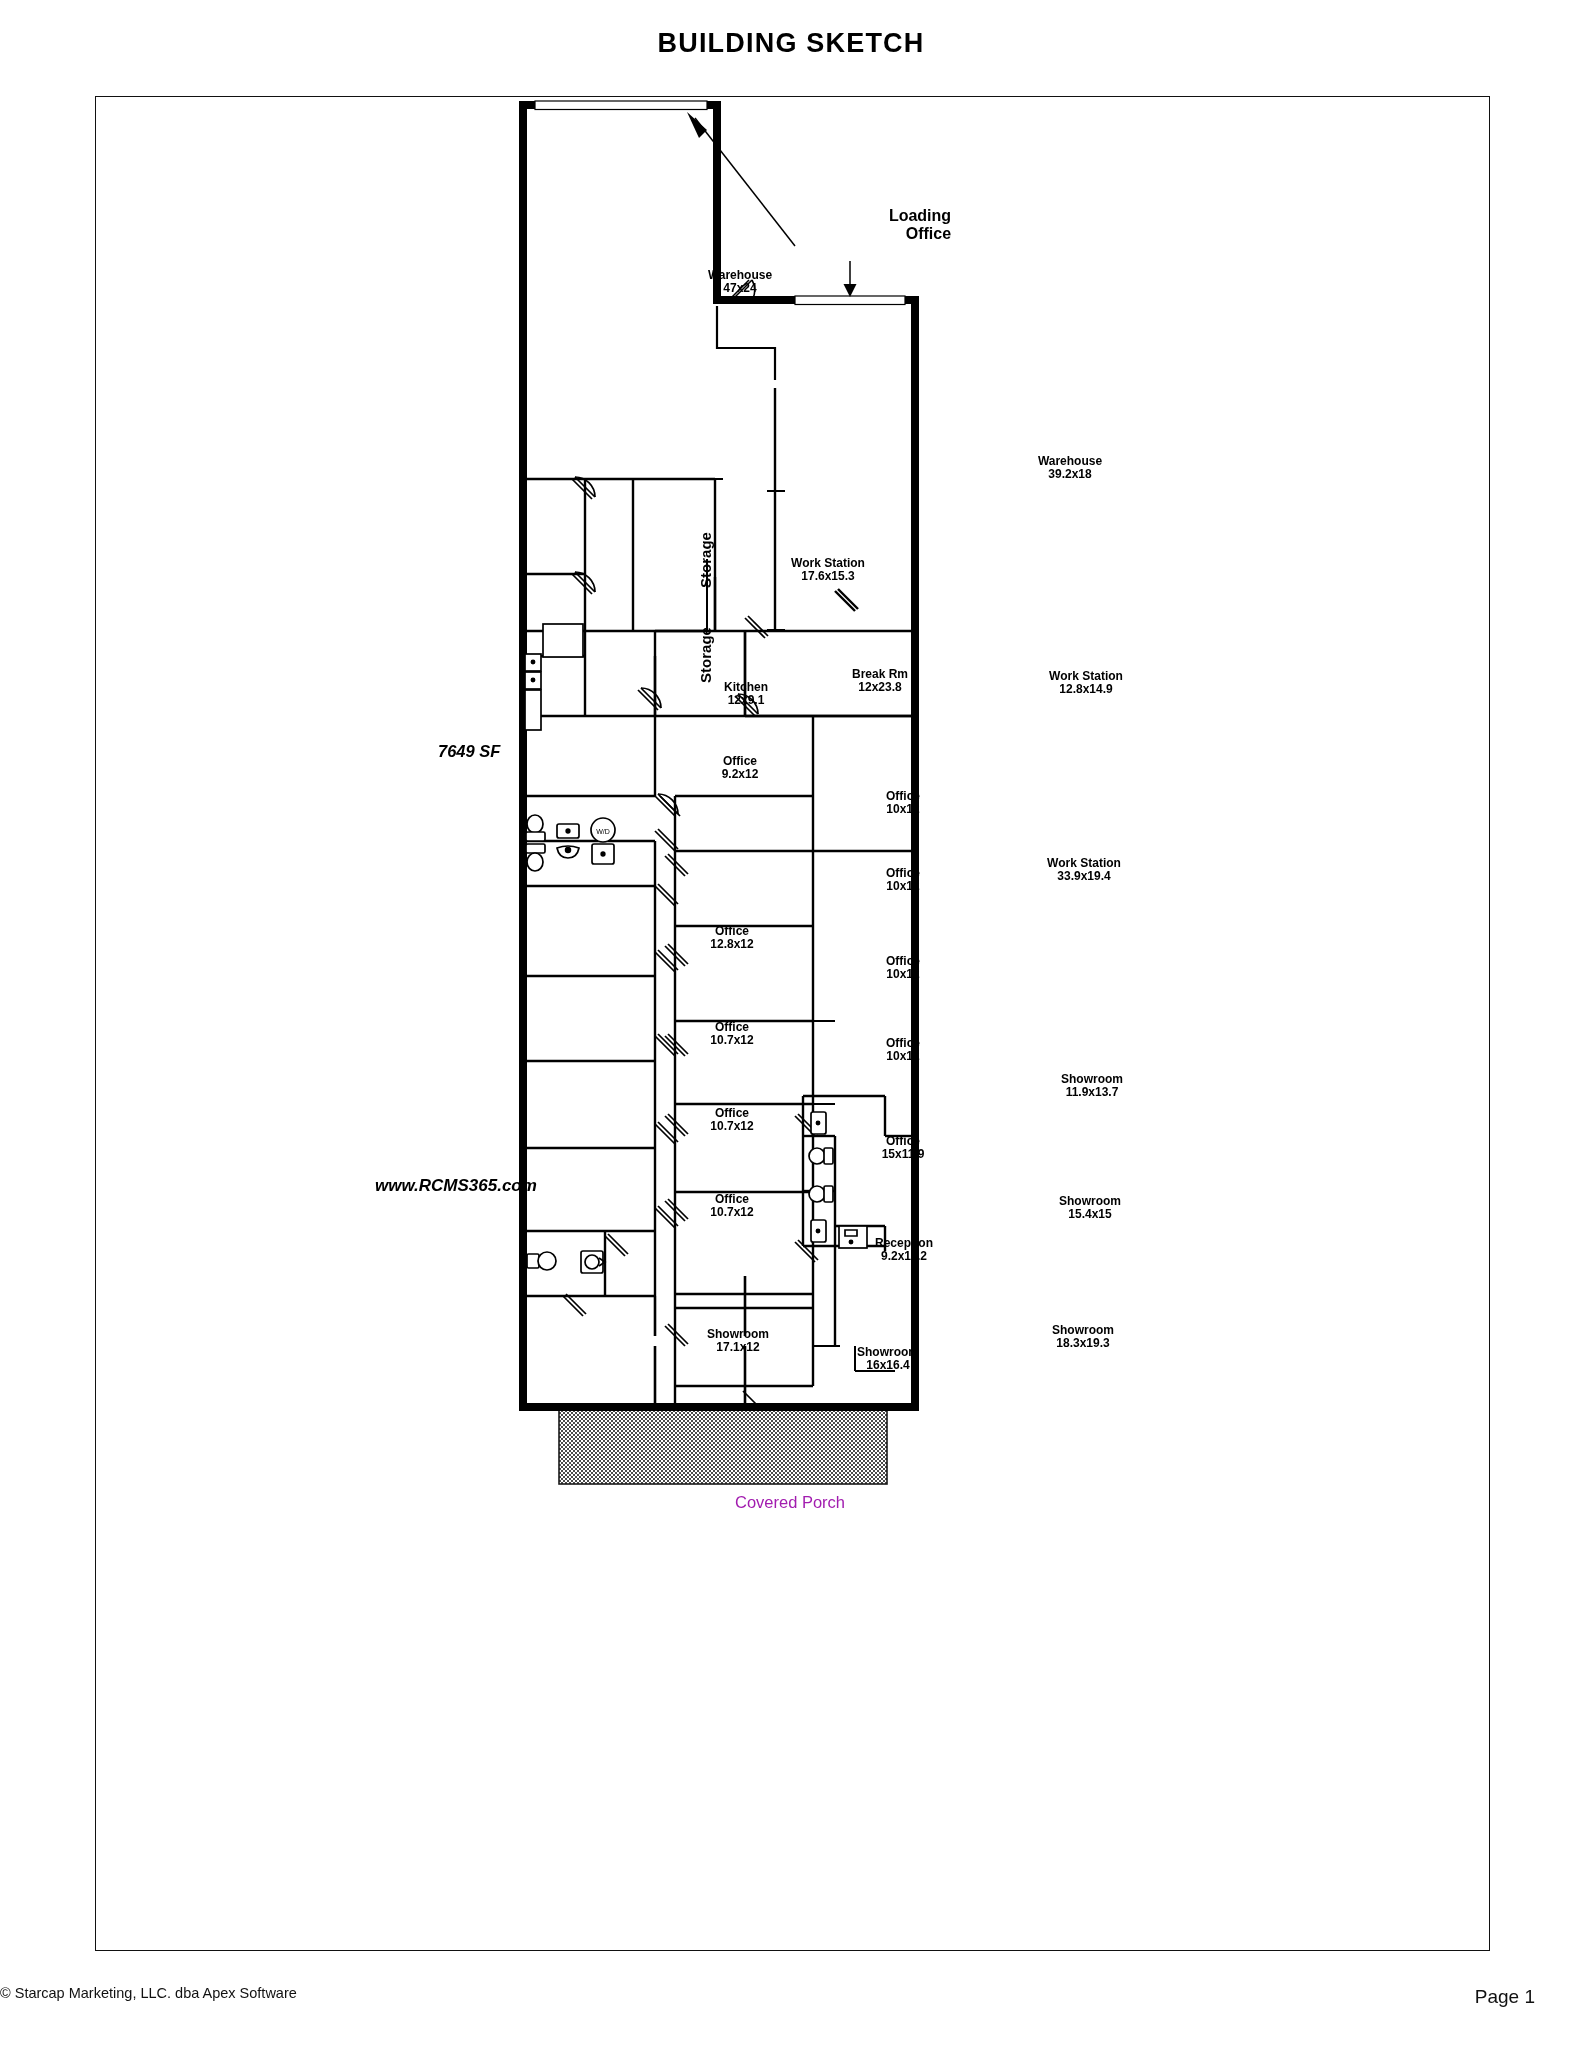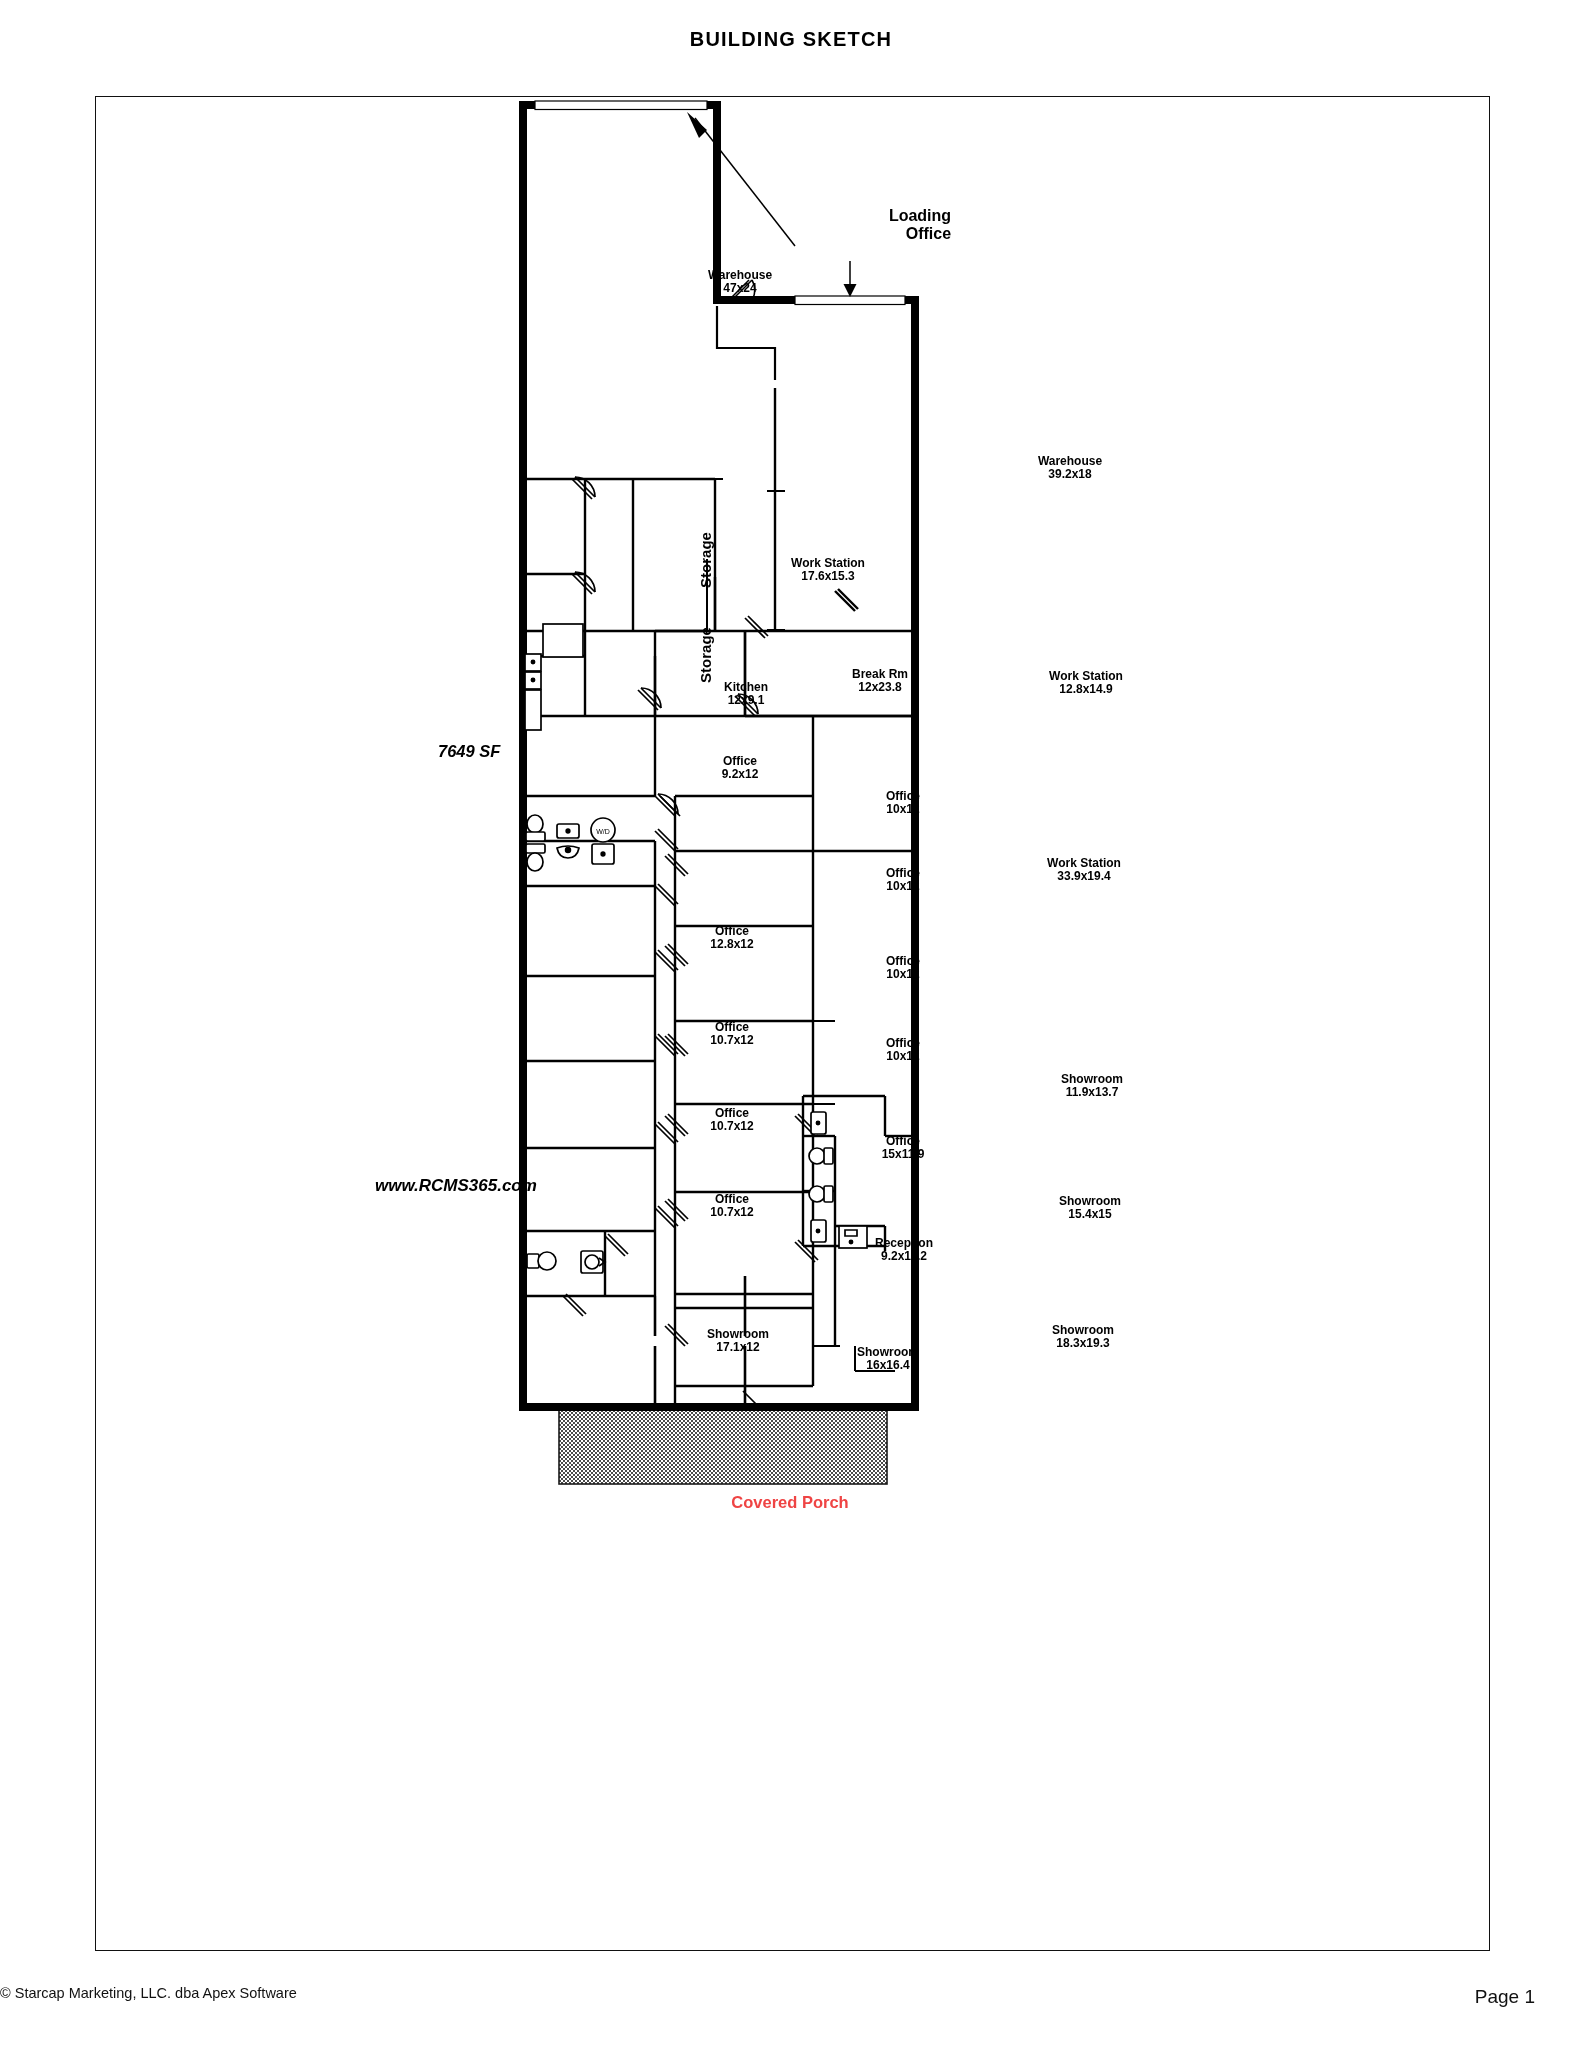--- a/index.html
+++ b/index.html
@@ -18,21 +18,21 @@
     position: absolute;
     left: 0; top: 0;
     width: 1583px;
     height: 2048px;
   }
   .page-title {
     position: absolute;
     left: 0; top: 28px;
     width: 1582px;
     text-align: center;
-    font-size: 20px;
+    font-size: 27px;
     font-weight: bold;
     letter-spacing: 1.2px;
     color: #000;
   }
   .frame {
     position: absolute;
     left: 95px; top: 96px;
     width: 1395px;
     height: 1855px;
     border: 1.6px solid #111;
@@ -92,22 +92,22 @@
     font-size: 16px;
     font-weight: bold;
     line-height: 1.1;
     color: #000;
     white-space: nowrap;
     transform: translate(-50%, -50%);
   }
   .porch-label {
     position: absolute;
     font-size: 16.5px;
-    font-weight: bold;
-    color: #ef4444;
+    font-weight: normal;
+    color: #a21caf;
     transform: translate(-50%, -50%);
     white-space: nowrap;
   }
 </style>
 </head>
 <body>
 
 <div id="page">
 
   <div class="page-title">BUILDING SKETCH</div>

